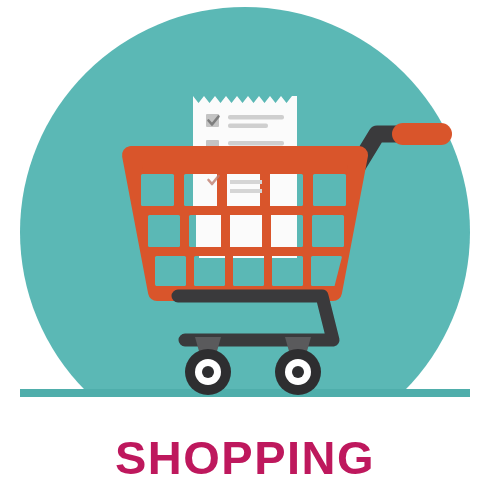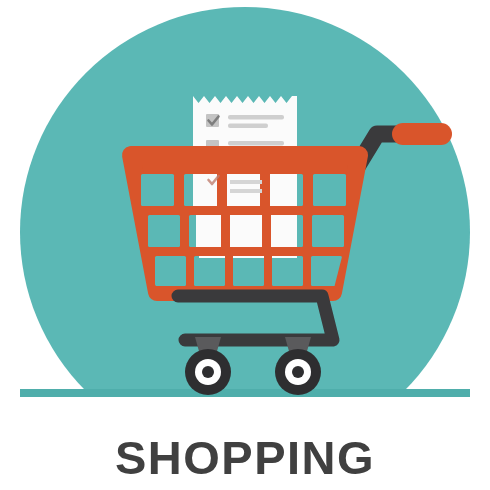--- a/index.html
+++ b/index.html
@@ -41,21 +41,21 @@
     height: 66px;
     display: flex;
     align-items: center;
     justify-content: center;
   }
   #caption-text {
     font-family: "Liberation Sans", sans-serif;
     font-size: 47px;
     font-weight: bold;
     letter-spacing: 1.5px;
-    color: #404040;
+    color: #be185d;
     line-height: 1;
     white-space: nowrap;
   }
 </style>
 </head>
 <body>
 
 <div id="illustration-card">
 
   <div id="artwork-stage">

